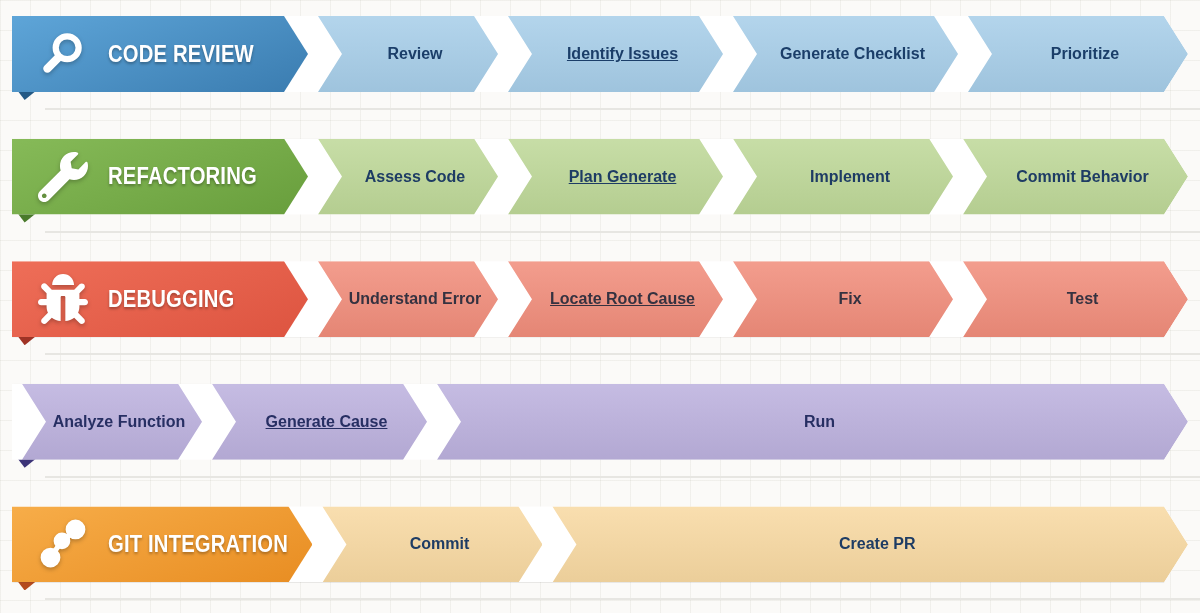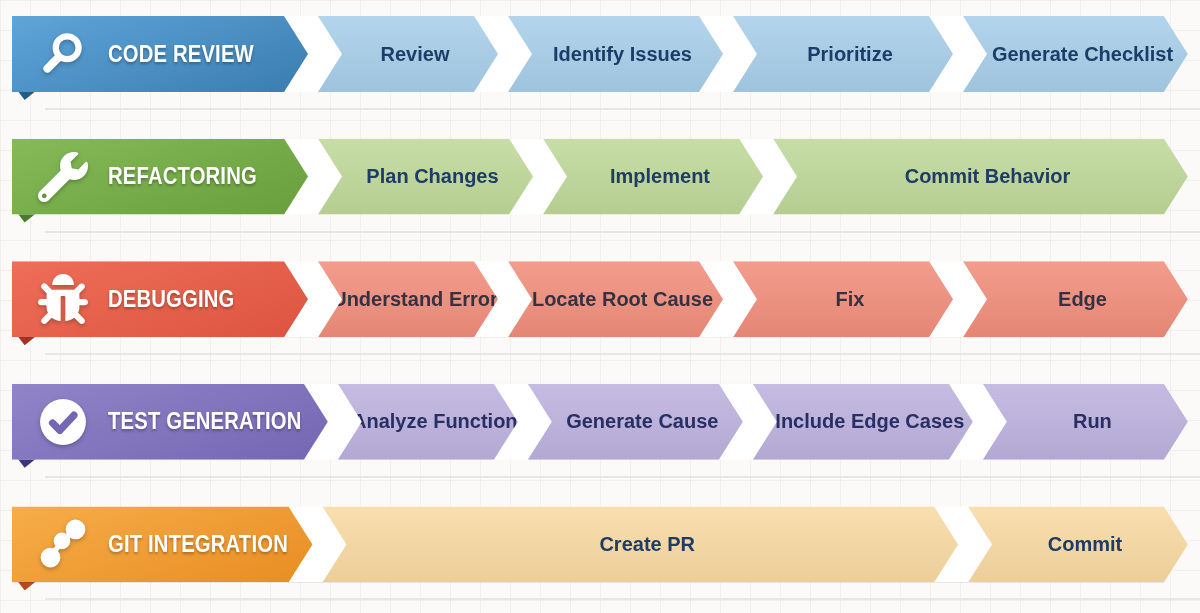--- a/index.html
+++ b/index.html
@@ -42,112 +42,103 @@
   .title {
     margin-left:20px; font-size:23px; font-weight:bold; letter-spacing:.2px;
     white-space:nowrap; transform:scaleX(.88); transform-origin:left center;
     text-shadow:0 2px 3px rgba(0,0,0,.3);
   }
   .step {
     display:flex; align-items:center; justify-content:center;
     margin-left:10px; padding-left:14px;
     background:linear-gradient(180deg, rgba(255,255,255,.14), rgba(0,0,0,.05)), var(--step);
     clip-path:polygon(0 0, calc(100% - 24px) 0, 100% 50%, calc(100% - 24px) 100%, 0 100%, 24px 50%);
-    color:var(--text); font-size:20px; font-weight:700;
+    color:var(--text); font-size:16px; font-weight:700;
   }
-  .s1 { flex:0 0 180px; } .s2 { flex:0 0 215px; } .s3 { flex:0 0 220px; } .s4 { flex:1; }
+  .s1 { flex:0 0 180px; } .s2 { flex:0 0 215px;text-decoration:underline; } .s3 { flex:0 0 220px; } .s4 { flex:1; }
 </style>
 </head>
 <body>
 
 <section class="row" style="--hdr1: #5ea5d8; --hdr2: #3a7cb0; --step: #a7cee9; --text: #1b3e69; --fold: #255a85;">
   <div class="fold"></div>
   <div class="row-bar">
     <div class="hdr">
       <span class="icon">
         <svg viewBox="0 0 48 48">
             <circle cx="28" cy="18" r="11" fill="none" stroke="#fff" stroke-width="6"></circle>
             <line x1="19" y1="28" x2="9" y2="38" stroke="#fff" stroke-width="8" stroke-linecap="round"></line>
           </svg>
       </span>
       <span class="title">CODE REVIEW</span>
     </div>
     <div class="step s1">Review</div>
     <div class="step s2">Identify Issues</div>
+    <div class="step s4">Generate Checklist</div>
     <div class="step s3">Prioritize</div>
-    <div class="step s4">Generate Checklist</div>
   </div>
 </section>
 
 <section class="row" style="--hdr1: #86ba58; --hdr2: #689e3c; --step: #bed898; --text: #1e3c64; --fold: #4a7a2c;">
   <div class="fold"></div>
   <div class="row-bar">
     <div class="hdr">
       <span class="icon">
         <svg viewBox="0 0 512 512">
             <path fill="#fff" d="M507.73 109.1c-2.24-9.03-13.54-12.09-20.12-5.51l-74.36 74.36-67.88-11.31-11.31-67.88 74.36-74.36c6.62-6.62 3.43-17.9-5.66-20.16-47.38-11.74-99.55.91-136.58 37.93-39.64 39.64-50.55 97.1-34.05 147.2L18.74 402.76c-24.99 24.99-24.99 65.51 0 90.5 24.99 24.99 65.51 24.99 90.5 0l213.21-213.21c50.12 16.71 107.47 5.68 147.37-34.22 37.07-37.07 49.7-89.32 37.91-136.73zM64 472c-13.25 0-24-10.75-24-24 0-13.26 10.75-24 24-24s24 10.74 24 24c0 13.25-10.75 24-24 24z"></path>
           </svg>
       </span>
       <span class="title">REFACTORING</span>
     </div>
-    <div class="step s2">Plan Changes</div>
+    <div class="step s1">Assess Code</div>
+    <div class="step s2">Plan Generate</div>
     <div class="step s3">Implement</div>
     <div class="step s4">Commit Behavior</div>
   </div>
 </section>
 
 <section class="row" style="--hdr1: #ee6e58; --hdr2: #dd5440; --step: #f18d7b; --text: #353240; --fold: #a03325;">
   <div class="fold"></div>
   <div class="row-bar">
     <div class="hdr">
       <span class="icon">
         <svg viewBox="0 0 512 512">
             <path fill="#fff" d="M511.988 288.9c-.478 17.43-15.217 31.1-32.653 31.1H424v16c0 21.864-4.882 42.584-13.6 61.145l60.228 60.228c12.496 12.497 12.496 32.758 0 45.255-12.498 12.497-32.759 12.496-45.256 0l-54.736-54.736C345.886 467.965 314.351 480 280 480V236c0-6.627-5.373-12-12-12h-24c-6.627 0-12 5.373-12 12v244c-34.351 0-65.886-12.035-90.636-32.108l-54.736 54.736c-12.498 12.497-32.759 12.496-45.256 0-12.496-12.497-12.496-32.758 0-45.255l60.228-60.228C92.882 378.584 88 357.864 88 336v-16H32.666C15.23 320 .491 306.33.013 288.9-.484 270.816 14.028 256 32 256h56v-58.745l-46.628-46.628c-12.496-12.497-12.496-32.758 0-45.255 12.498-12.497 32.758-12.497 45.256 0L141.255 160h229.489l54.627-54.627c12.498-12.497 32.758-12.497 45.256 0 12.496 12.497 12.496 32.758 0 45.255L424 197.255V256h56c17.972 0 32.484 14.816 31.988 32.9zM257 0c-61.856 0-112 50.144-112 112h224C369 50.144 318.856 0 257 0z"></path>
           </svg>
       </span>
       <span class="title">DEBUGGING</span>
     </div>
     <div class="step s1">Understand Error</div>
     <div class="step s2">Locate Root Cause</div>
     <div class="step s3">Fix</div>
-    <div class="step s4">Edge</div>
+    <div class="step s4">Test</div>
   </div>
 </section>
 
 <section class="row" style="--hdr1: #9184c9; --hdr2: #7466b2; --step: #bcb1de; --text: #272f63; --fold: #3c3478;">
   <div class="fold"></div>
   <div class="row-bar">
-    <div class="hdr">
-      <span class="icon">
-        <svg viewBox="0 0 48 48">
-            <circle cx="24" cy="24" r="22" fill="#fff"></circle>
-            <path d="M14 25l7 7 13.5-14.5" stroke="var(--hdr2)" stroke-width="7" fill="none" stroke-linecap="round" stroke-linejoin="round"></path>
-          </svg>
-      </span>
-      <span class="title">TEST GENERATION</span>
-    </div>
     <div class="step s1">Analyze Function</div>
     <div class="step s2">Generate Cause</div>
-    <div class="step s3">Include Edge Cases</div>
     <div class="step s4">Run</div>
   </div>
 </section>
 
 <section class="row" style="--hdr1: #f7ad49; --hdr2: #e88d22; --step: #f8d9a2; --text: #1e3c64; --fold: #b44a1e;">
   <div class="fold"></div>
   <div class="row-bar">
     <div class="hdr">
       <span class="icon">
         <svg viewBox="0 0 48 48">
             <g stroke="#fff" stroke-width="5" fill="#fff">
               <path d="M12 37 L23 21 M23 21 L36 11" fill="none"></path>
               <circle cx="12" cy="37" r="7"></circle>
               <circle cx="23" cy="21" r="5.5"></circle>
               <circle cx="36" cy="10" r="7"></circle>
             </g>
           </svg>
       </span>
       <span class="title">GIT INTEGRATION</span>
     </div>
+    <div class="step s3">Commit</div>
     <div class="step s4">Create PR</div>
-    <div class="step s3">Commit</div>
   </div>
 </section>
 
 </body></html>

